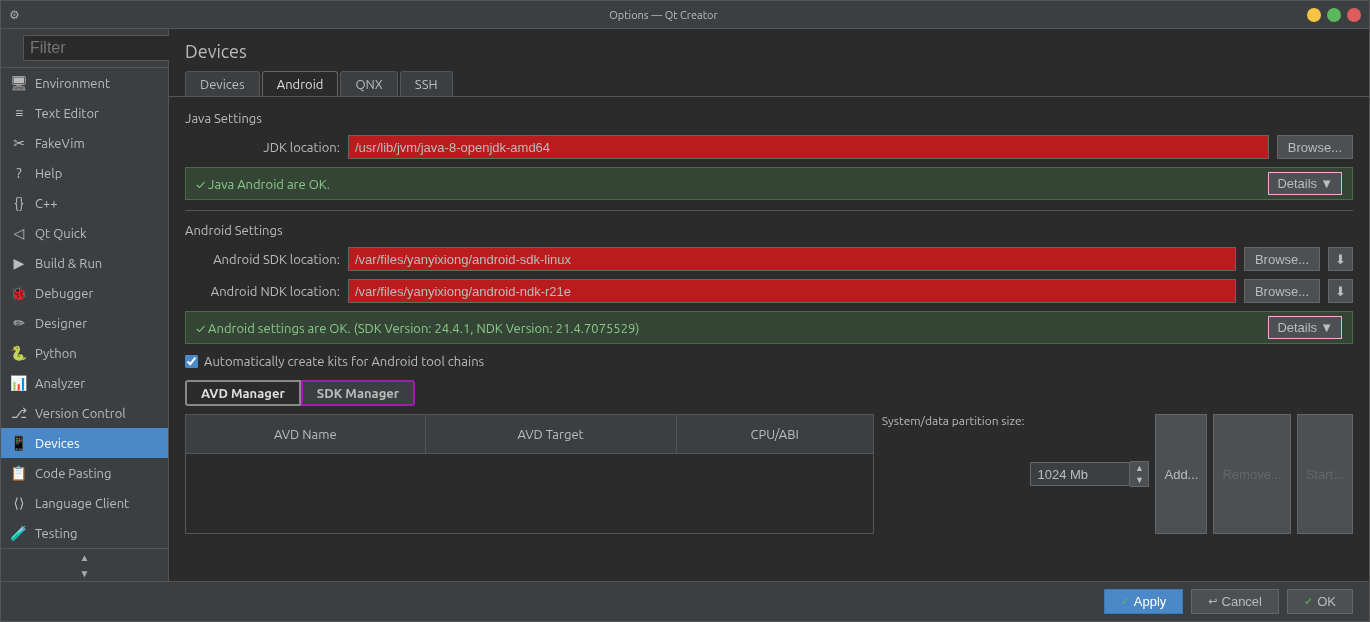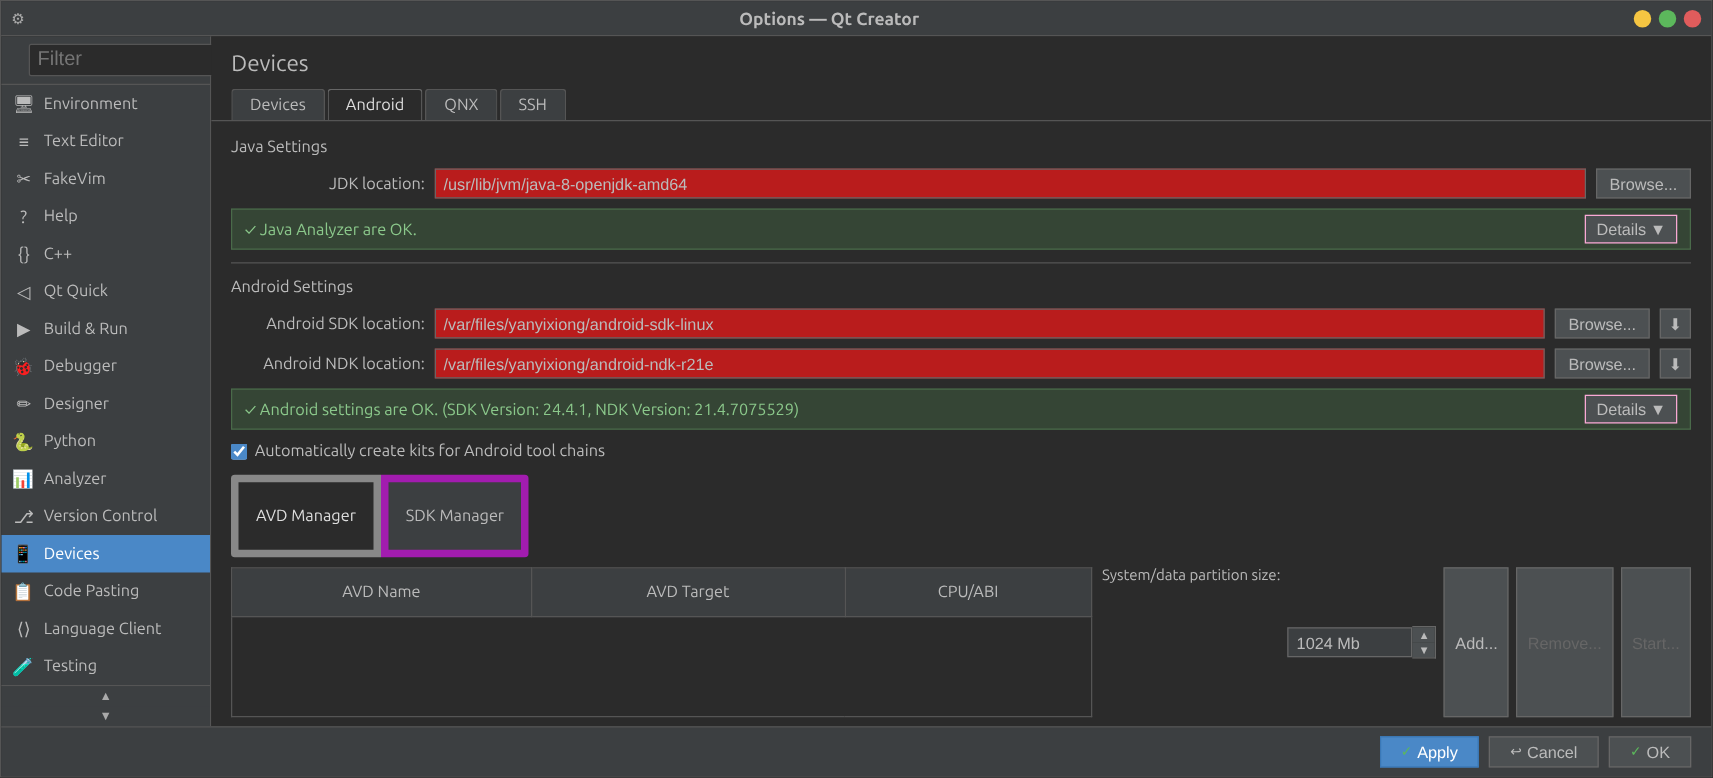--- a/index.html
+++ b/index.html
@@ -27,24 +27,23 @@
       background: #3c3f41;
       display: flex;
       align-items: center;
       justify-content: space-between;
       padding: 0 8px;
       border-bottom: 1px solid #555;
       flex-shrink: 0;
     }
     .titlebar-title {
       color: #bbb;
-      font-size: 14px;
+      font-size: 11px;
       flex: 1;
       text-align: center;
-      font-weight: bold;
     }
     .titlebar-icons {
       display: flex;
       gap: 6px;
       align-items: center;
     }
     .title-icon {
       font-size: 12px;
       color: #aaa;
     }
@@ -257,26 +256,27 @@
     .checkbox-row label {
       color: #bbb;
       font-size: 13px;
     }
     .sub-tab-bar {
       display: flex;
       margin-bottom: 8px;
       gap: 0;
     }
     .sub-tab {
-      padding: 20px 14px;
-      border: 6px solid #a21caf;
-      cursor: pointer;
-      color: #bbb;
-      background: #3c3f41;
-      font-size: 13px;
+      padding: 4px 14px;
+      border: 2px solid #a21caf;
+      cursor: pointer;
+      color: #bbb;
+      background: #3c3f41;
+      font-size: 13px;
+      font-weight: bold;
     }
     .sub-tab:first-child { border-radius: 3px 0 0 3px; }
     .sub-tab:last-child { border-radius: 0 3px 3px 0; }
     .sub-tab.active {
       background: #2b2b2b;
       color: #ddd;
       border-color: #888;
     }
     .avd-table {
       width: 100%;
@@ -501,21 +501,21 @@
 
       <div class="content-body">
 
         <div class="section-title">Java Settings</div>
         <div class="form-row">
           <span class="form-label">JDK location:</span>
           <input class="form-input" type="text" value="/usr/lib/jvm/java-8-openjdk-amd64" style="">
           <button class="browse-btn">Browse...</button>
         </div>
         <div class="status-row">
-          <span class="status-text">✓  Java Analyzer are OK.</span>
+          <span class="status-text">✓  Java Android are OK.</span>
           <button class="details-btn">
             <span>Details</span>
             <span>▼</span>
           </button>
         </div>
 
         <hr class="section-divider">
 
         <div class="section-title">Android Settings</div>
         <div class="form-row">

